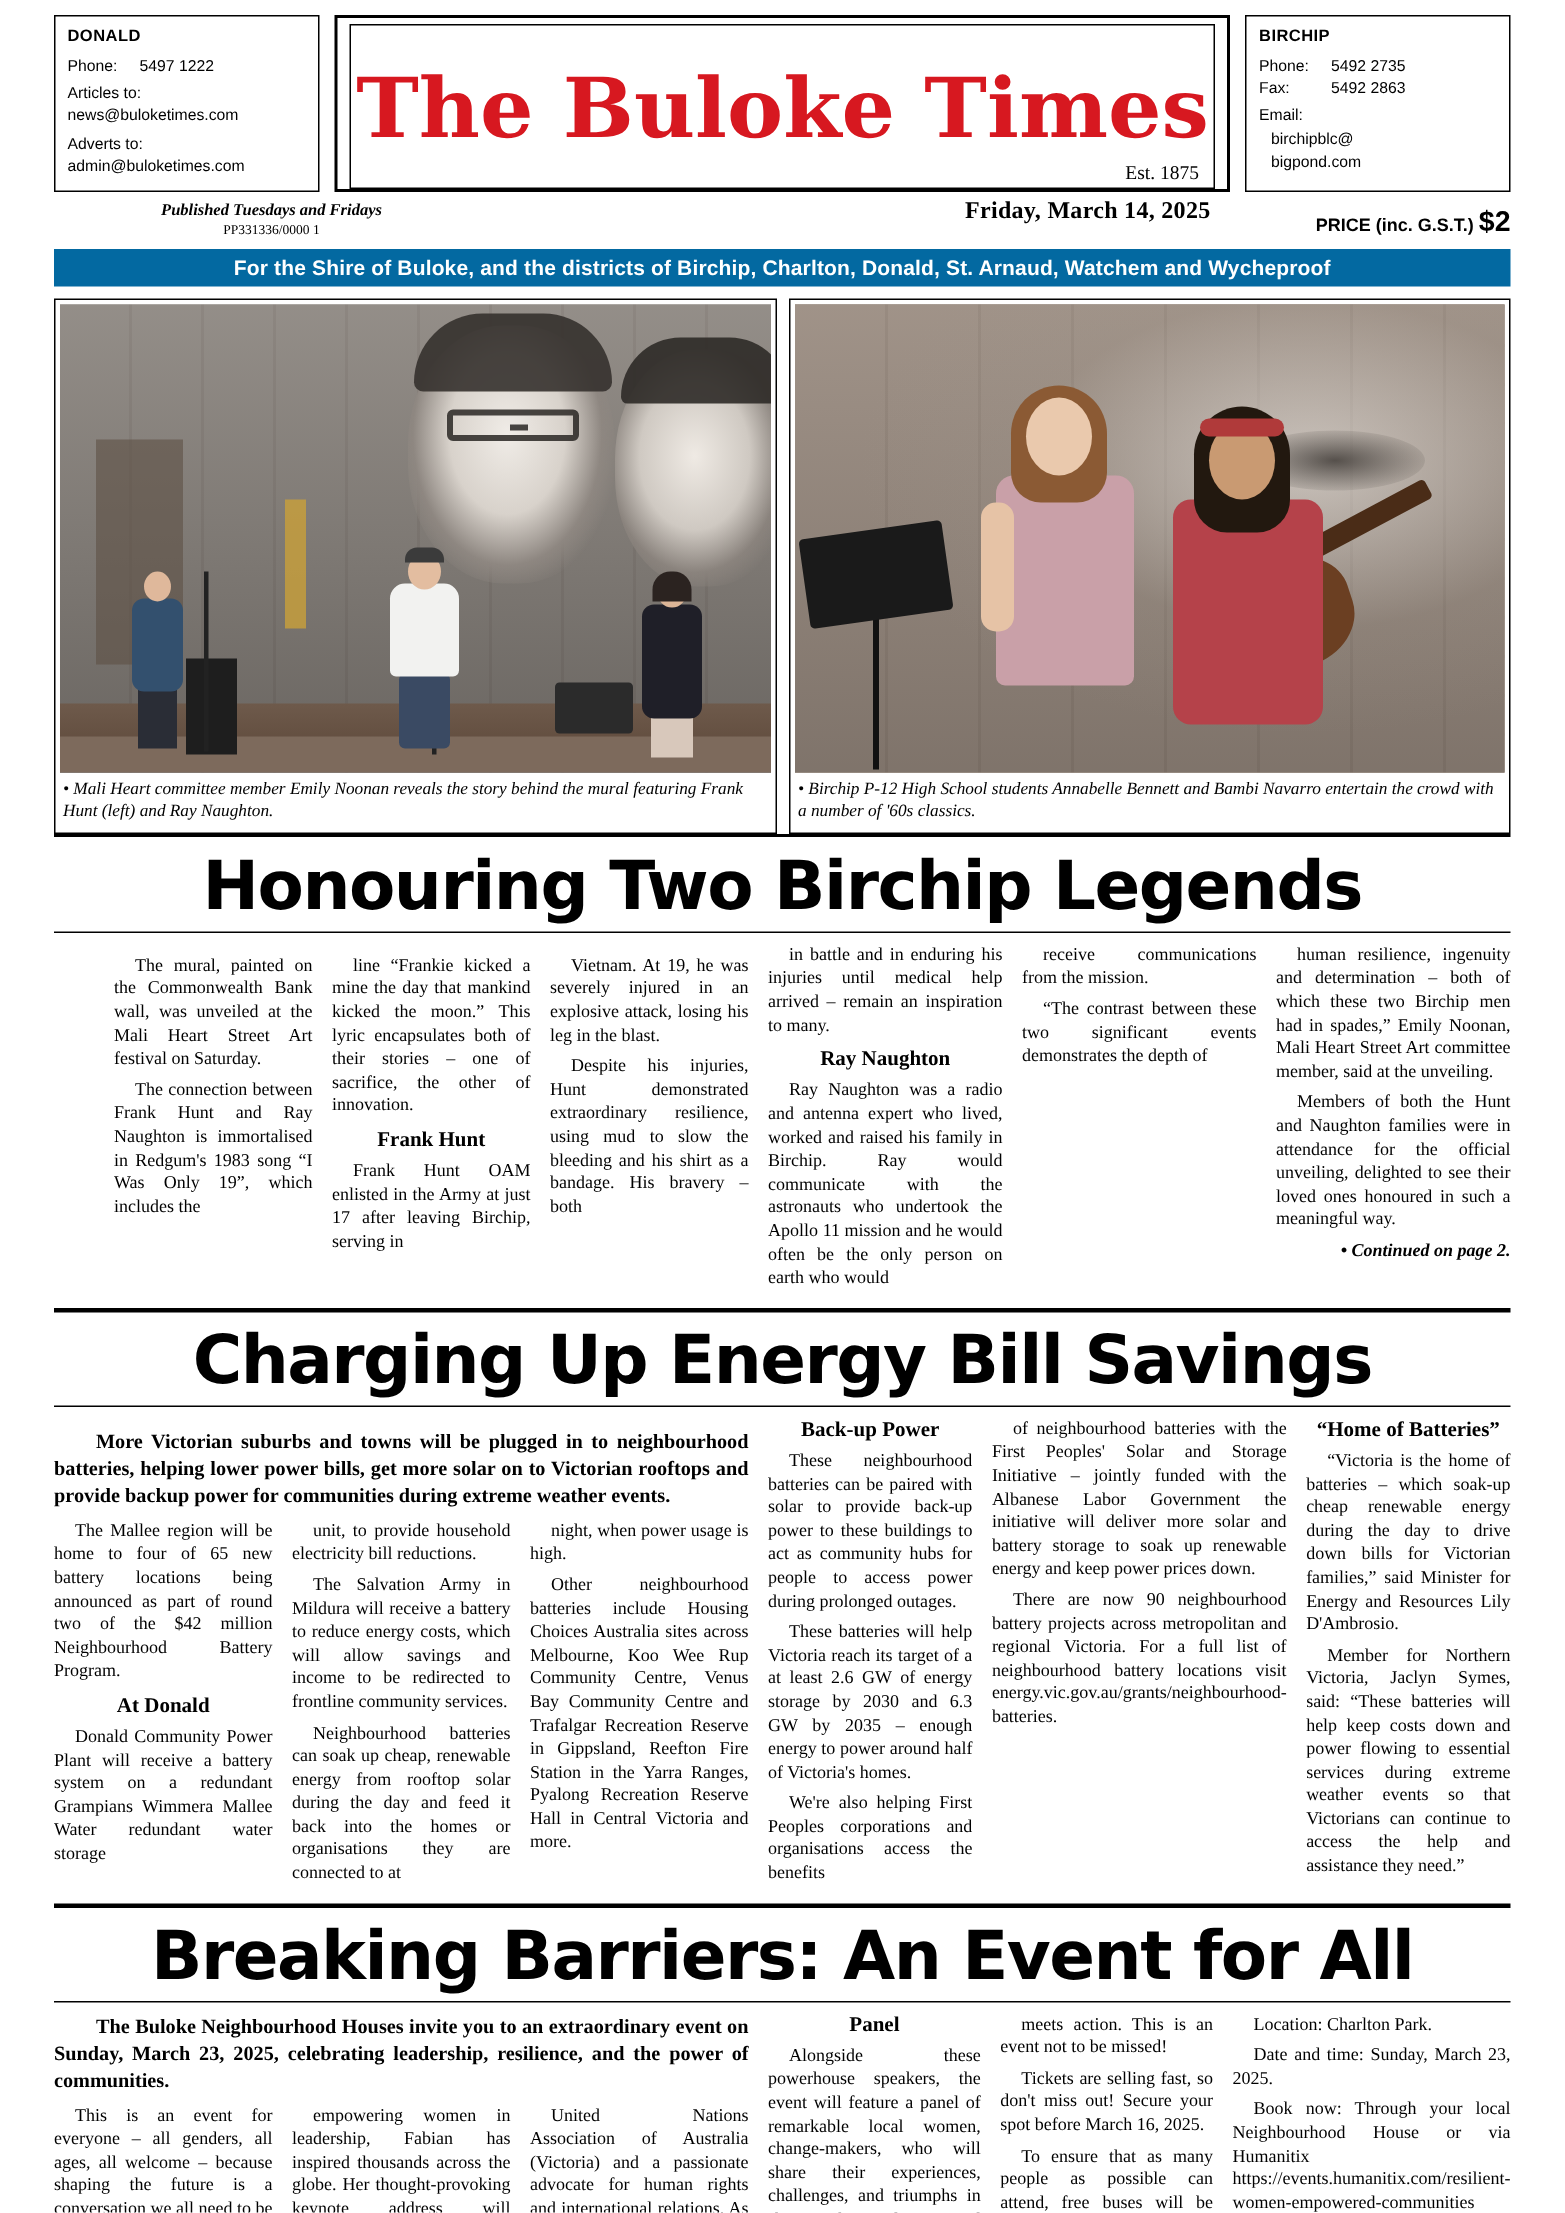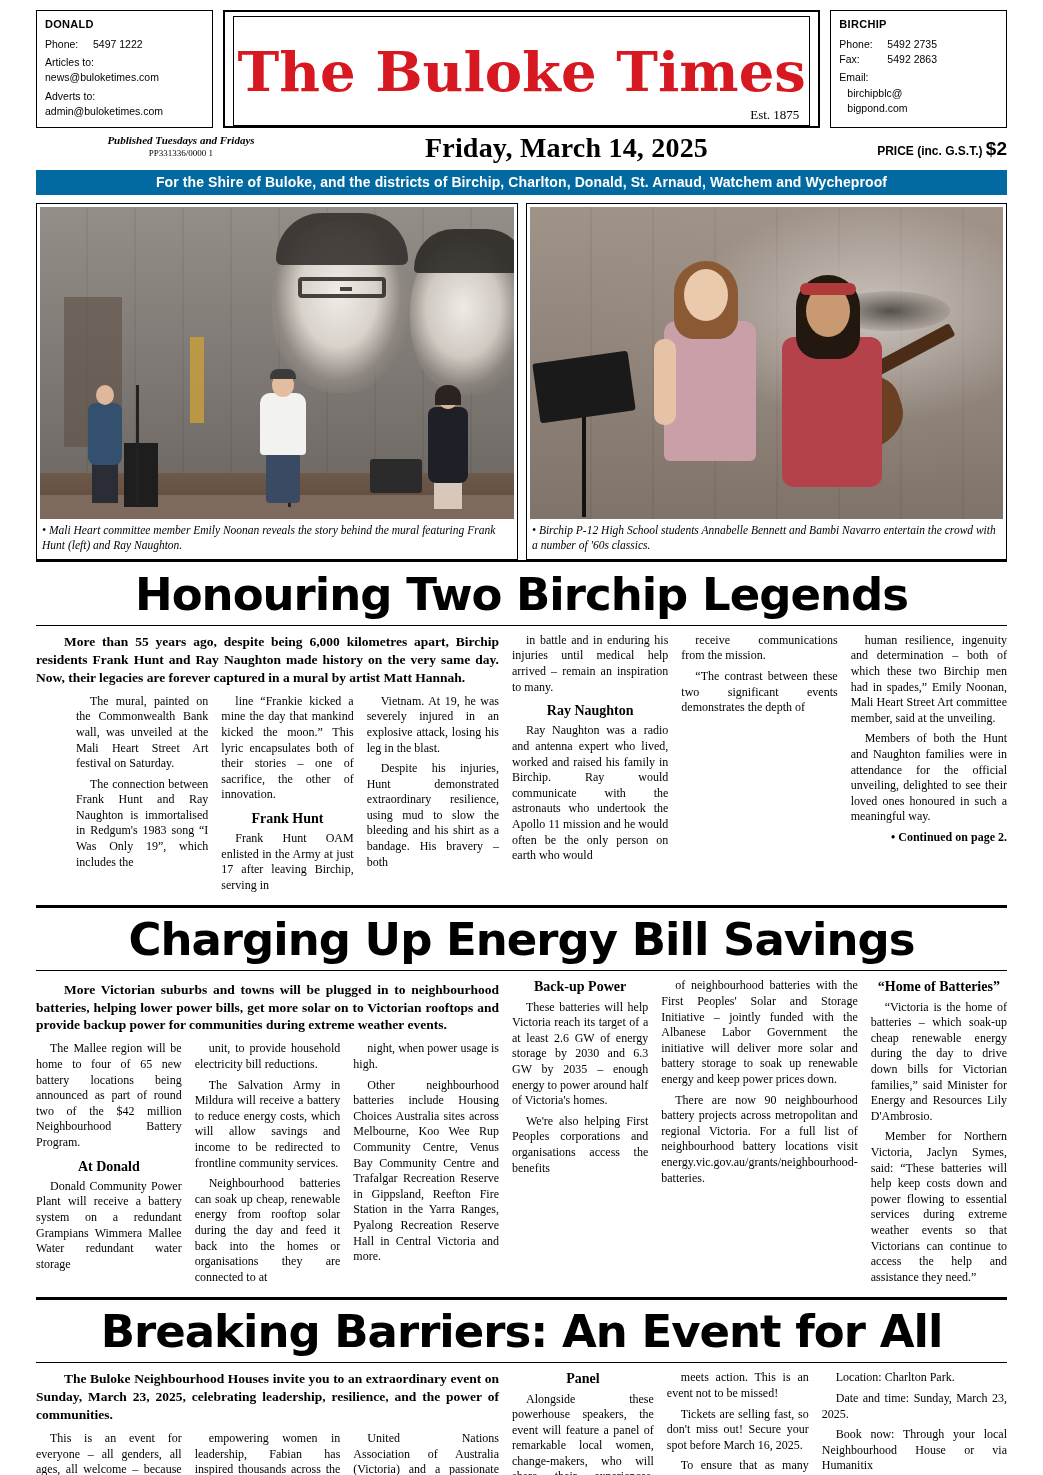--- a/index.html
+++ b/index.html
@@ -39,21 +39,21 @@
     font-style:normal;
     transform:scaleX(1.02);
   }
   .est { position:absolute; right:10px; bottom:2px; font-size:13px; font-family:"Liberation Serif",serif;}
 
   
   .subline { display:flex; align-items:flex-start; justify-content:space-between; margin-top:6px; }
   .pub-left { width:290px; text-align:center; font-size:12px; }
   .pub-left .published { font-weight:bold; font-style:italic; font-size:11px;}
   .pub-left .ppcode { font-size:9px; margin-top:2px; }
-  .dateline { flex:1; text-align:center; font-weight:bold; font-size:28px; font-family:"Liberation Serif",serif; letter-spacing:.2px; margin-top:-2px;}
+  .dateline { flex:1; text-align:right; font-weight:bold; font-size:16px; font-family:"Liberation Serif",serif; letter-spacing:.2px; margin-top:-2px;}
   .price { width:200px; text-align:right; font-family:"Liberation Sans",sans-serif; font-size:12px; font-weight:bold; padding-top:4px;}
   .price .amt { font-size:19px; }
 
   
   .banner {
     margin-top:6px; background:#0369a1; color:#fff; text-align:center;
     font-family:"Liberation Sans", sans-serif; font-weight:bold; font-size:14px;
     padding:4px 0 5px 0; letter-spacing:.1px;
   }
 
@@ -149,21 +149,21 @@
   .rule { border-top:2px solid #000; }
   .rule-thin { border-top:1px solid #000; }
 
   
   .lede { font-weight:bold; font-size:13.5px; line-height:1.33; text-indent:28px; text-align:justify;}
   .cols { display:flex; gap:13px; margin-top:6px; }
   .col { flex:1; font-size:12px; line-height:1.3; text-align:justify; }
   .col p { margin:0 0 0 0; text-indent:14px; }
   .col p + p { margin-top:5px; }
   .subhead { text-align:center; font-weight:bold; font-size:14px; margin:7px 0 3px 0; font-family:"Liberation Serif",serif;}
-  .contd { font-weight:bold; text-align:right; text-indent:0 !important; margin-top:6px;}
+  .contd { font-weight:bold; text-align:right; text-indent:0 !important; margin-top:6px;font-style:italic;}
 
   .story-block { padding-bottom:6px; }
   .lede-row { display:flex; gap:13px; }
   .lede-col { width:463px; }
   .lede-rest { flex:1; display:flex; gap:13px;}
 
   .divider-heavy { border-top:3px solid #000; margin-top:6px;}
 </style>
 </head>
 <body>
@@ -285,21 +285,20 @@
     </div>
   </div>
 
   <div class="rule"></div>
   <div class="headline h-main">Honouring Two Birchip Legends</div>
   <div class="rule-thin"></div>
 
   <div class="story-block">
     <div class="lede-row" style="margin-top:7px;">
       <div class="lede-col">
-        <div class="lede">More than 55 years ago, despite being 6,000 kilometres apart, Birchip residents Frank Hunt and Ray Naughton made history on the very same day. Now, their legacies are forever captured in a mural by artist Matt Hannah.</div>
         <div class="cols" style="margin-top:7px;margin-left:40px;">
           <div class="col">
             <p>The mural, painted on the Commonwealth Bank wall, was unveiled at the Mali Heart Street Art festival on Saturday.</p>
             <p>The connection between Frank Hunt and Ray Naughton is immortalised in Redgum's 1983 song “I Was Only 19”, which includes the</p>
           </div>
           <div class="col">
             <p>line “Frankie kicked a mine the day that mankind kicked the moon.” This lyric encapsulates both of their stories – one of sacrifice, the other of innovation.</p>
             <div class="subhead">Frank Hunt</div>
             <p>Frank Hunt OAM enlisted in the Army at just 17 after leaving Birchip, serving in</p>
           </div>
@@ -349,20 +348,21 @@
           </div>
           <div class="col">
             <p>night, when power usage is high.</p>
             <p>Other neighbourhood batteries include Housing Choices Australia sites across Melbourne, Koo Wee Rup Community Centre, Venus Bay Community Centre and Trafalgar Recreation Reserve in Gippsland, Reefton Fire Station in the Yarra Ranges, Pyalong Recreation Reserve Hall in Central Victoria and more.</p>
           </div>
         </div>
       </div>
       <div class="lede-rest">
         <div class="col">
           <div class="subhead" style="margin-top:0">Back-up Power</div>
+          <p>These neighbourhood batteries can be paired with solar to provide back-up power to these buildings to act as community hubs for people to access power during prolonged outages.</p>
           <p>These batteries will help Victoria reach its target of a at least 2.6 GW of energy storage by 2030 and 6.3 GW by 2035 – enough energy to power around half of Victoria's homes.</p>
           <p>We're also helping First Peoples corporations and organisations access the benefits</p>
         </div>
         <div class="col">
           <p>of neighbourhood batteries with the First Peoples' Solar and Storage Initiative – jointly funded with the Albanese Labor Government the initiative will deliver more solar and battery storage to soak up renewable energy and keep power prices down.</p>
           <p>There are now 90 neighbourhood battery projects across metropolitan and regional Victoria. For a full list of neighbourhood battery locations visit energy.vic.gov.au/grants/neighbourhood-batteries.</p>
         </div>
         <div class="col">
           <div class="subhead" style="margin-top:0">“Home of Batteries”</div>
           <p>“Victoria is the home of batteries – which soak-up cheap renewable energy during the day to drive down bills for Victorian families,” said Minister for Energy and Resources Lily D'Ambrosio.</p>

